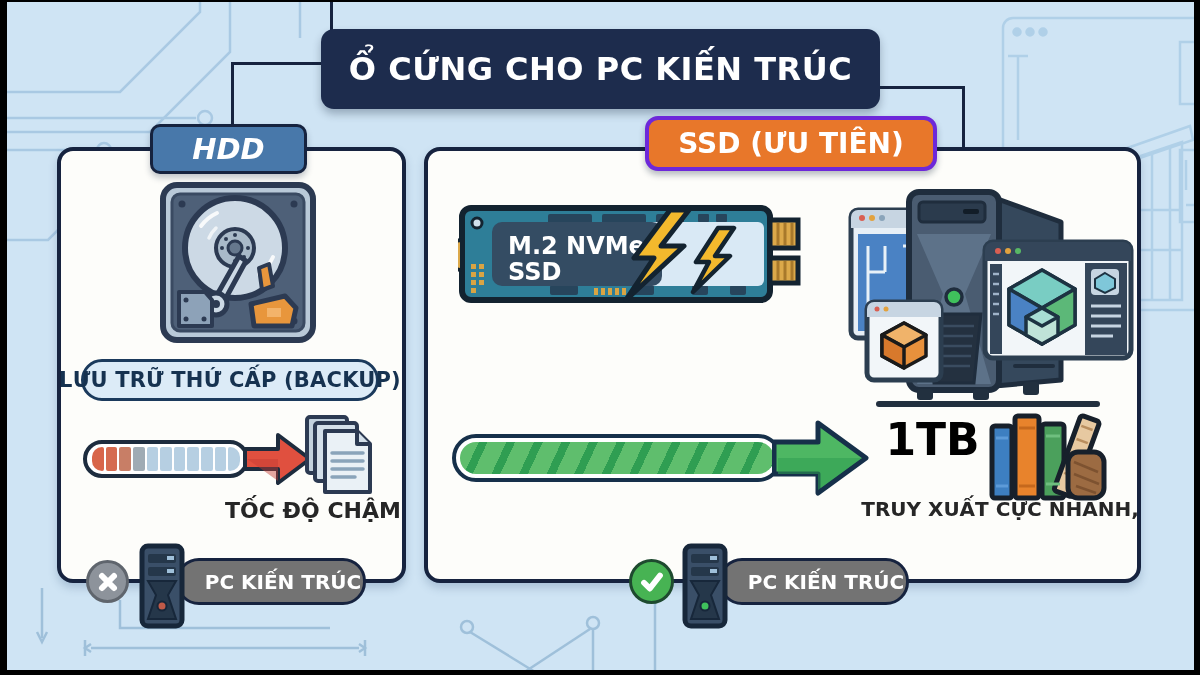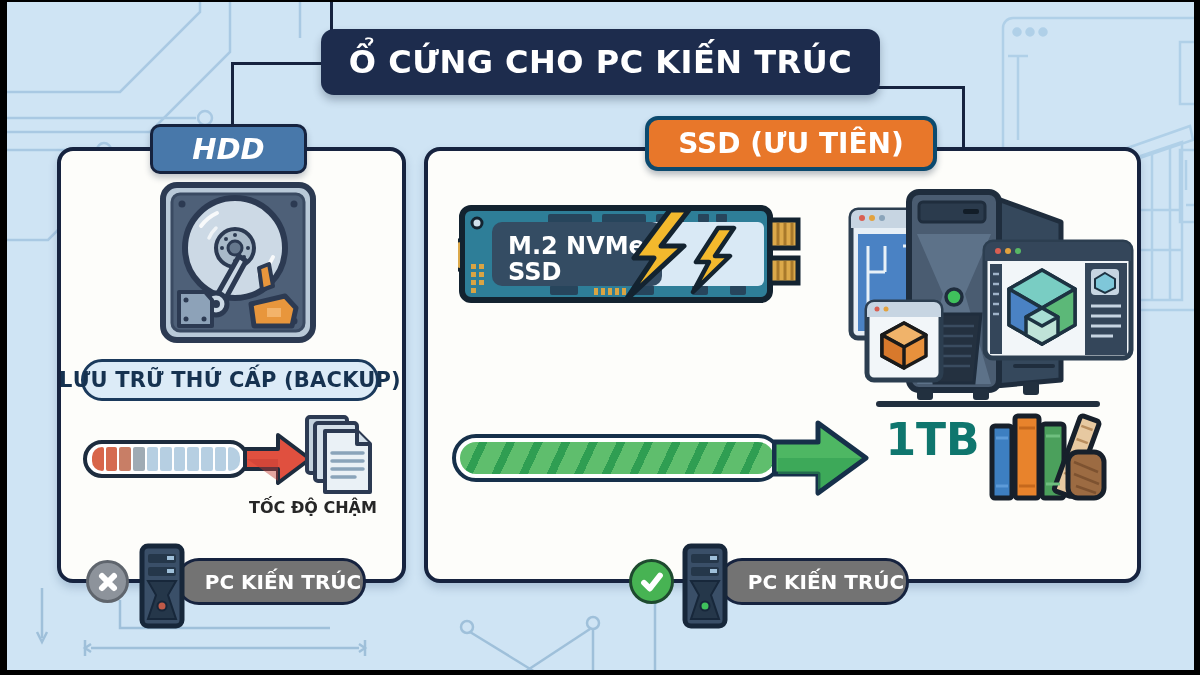--- a/index.html
+++ b/index.html
@@ -9,33 +9,33 @@
   .abs { position:absolute; }
   .edge { position:absolute; background:#000; z-index:60; }
 
   
   #bg-decor { position:absolute; inset:0; z-index:0; pointer-events:none; }
 
   
   .conn { position:absolute; background:#16233f; z-index:1; }
 
   
-  .title-box { position:absolute; left:321px; top:29px; width:559px; height:66px;
+  .title-box { position:absolute; left:321px; top:29px; width:559px; height:80px;
     background:#1d2c4d; border-radius:13px; display:flex; align-items:center; justify-content:center;
     color:#fff; font-weight:bold; font-size:32px; letter-spacing:.5px; z-index:2;
     box-shadow:0 5px 8px rgba(20,35,60,.30); white-space:nowrap; }
 
   
   .col-badge { position:absolute; display:flex; align-items:center; justify-content:center;
     color:#fff; font-weight:bold; z-index:3; white-space:nowrap; }
   .hdd-badge { left:150px; top:124px; width:157px; height:50px; background:#4878aa;
     border:3px solid #16233f; border-radius:10px; font-size:29px;
     box-shadow:0 4px 6px rgba(20,35,60,.25);font-style:italic; }
   .ssd-badge { left:645px; top:116px; width:292px; height:55px; background:#e8772a;
-    border:4px solid #0c4a6e; border-radius:13px; font-size:28px;
+    border:4px solid #6d28d9; border-radius:13px; font-size:28px;
     box-shadow:0 4px 6px rgba(20,35,60,.3); }
 
   
   .panel { position:absolute; background:#fdfdfa; border:4px solid #16233f; border-radius:16px;
     z-index:1; box-shadow:0 5px 8px rgba(60,90,130,.25); }
   .panel-left  { left:57px;  top:147px; width:349px; height:436px; }
   .panel-right { left:424px; top:147px; width:717px; height:436px; }
 
   
   .pill { position:absolute; background:#dcebf7; border:3px solid #1b3a5c; border-radius:22px;
@@ -52,21 +52,21 @@
 
   
   .green-capsule { position:absolute; left:452px; top:434px; width:330px; height:48px;
     background:#fff; border:4px solid #16304a; border-radius:24px; padding:4px; z-index:2; }
   .green-fill { width:100%; height:100%; border-radius:17px;
     background:repeating-linear-gradient(115deg,#5fbe6d 0px,#5fbe6d 17px,#2f9e52 17px,#2f9e52 25px); }
 
   .caption { position:absolute; color:#262626; font-weight:bold; text-align:center; z-index:2; }
 
   .capacity { position:absolute; left:880px; top:414px; width:105px; text-align:center;
-    color:#0f766e; font-weight:bold; font-size:44px; z-index:2; }
+    color:#000000; font-weight:bold; font-size:44px; z-index:2; }
 
   
   .verdict-circle { position:absolute; border-radius:50%; display:flex; align-items:center;
     justify-content:center; z-index:4; }
   .x-circle { left:86px; top:560px; width:43px; height:43px; background:#8d939b; border:3px solid #5f656d; }
   .check-circle { left:629px; top:559px; width:45px; height:45px; background:#47b353; border:3px solid #1e4a2f; }
   .verdict-pill { position:absolute; height:47px; background:#737373; border:3px solid #16233f;
     border-radius:23px; display:flex; align-items:center; justify-content:center;
     color:#fff; font-weight:bold; font-size:20px; z-index:2; white-space:nowrap; }
   .vp-left  { left:176px; top:558px; width:190px; padding-left:24px; }
@@ -202,21 +202,21 @@
       <path d="M54,18 V31 H67" fill="#d4e0ea"></path>
     </g>
     <g stroke="#8aa4ba" stroke-width="3.5" stroke-linecap="round">
       <line x1="29" y1="40" x2="60" y2="40"></line>
         <line x1="29" y1="48" x2="60" y2="48"></line>
       <line x1="29" y1="56" x2="60" y2="56"></line>
         <line x1="29" y1="64" x2="52" y2="64"></line>
     </g>
   </svg>
 
-  <div class="caption" style="left:222px;top:498px;width:182px;font-size:16px;">TỐC ĐỘ CHẬM</div>
+  <div class="caption" style="left:222px;top:498px;width:182px;font-size:22px;">TỐC ĐỘ CHẬM</div>
 
   <div class="verdict-circle x-circle">
     <svg width="30" height="30" viewBox="0 0 40 40">
       <path d="M12,12 L28,28 M28,12 L12,28" stroke="#fff" stroke-width="8" stroke-linecap="round"></path>
     </svg>
   </div>
   <svg class="tower-sm" style="left:139px;top:543px;" viewBox="0 0 46 86">
     <rect x="3" y="3" width="40" height="80" rx="6" fill="#3a4f68" stroke="#17273a" stroke-width="5"></rect>
     <rect x="9" y="11" width="28" height="9" rx="2" fill="#25374a"></rect>
       <rect x="28" y="13" width="7" height="4" fill="#9fc0da"></rect>
@@ -409,20 +409,21 @@
         <line x1="58" y1="74" x2="72" y2="74"></line>
       </g>
     <g stroke="#7d5230" stroke-width="2.5">
         <line x1="86" y1="52" x2="110" y2="62"></line>
         <line x1="86" y1="64" x2="111" y2="74"></line>
         <line x1="88" y1="76" x2="108" y2="83"></line>
       </g>
   </svg>
 
   <div class="caption" style="left:858px;top:497px;width:284px;font-size:20px;line-height:24px;">
+    <div>TRUY XUẤT CỰC NHANH,</div>
   </div>
 
   <div class="verdict-circle check-circle">
     <svg width="32" height="32" viewBox="0 0 44 44">
       <path d="M11,23 L19,31 L33,13" stroke="#fff" stroke-width="8" fill="none" stroke-linecap="round" stroke-linejoin="round"></path>
     </svg>
   </div>
   <svg class="tower-sm" style="left:682px;top:543px;" viewBox="0 0 46 86">
     <rect x="3" y="3" width="40" height="80" rx="6" fill="#3a4f68" stroke="#17273a" stroke-width="5"></rect>
     <rect x="9" y="11" width="28" height="9" rx="2" fill="#25374a"></rect>

